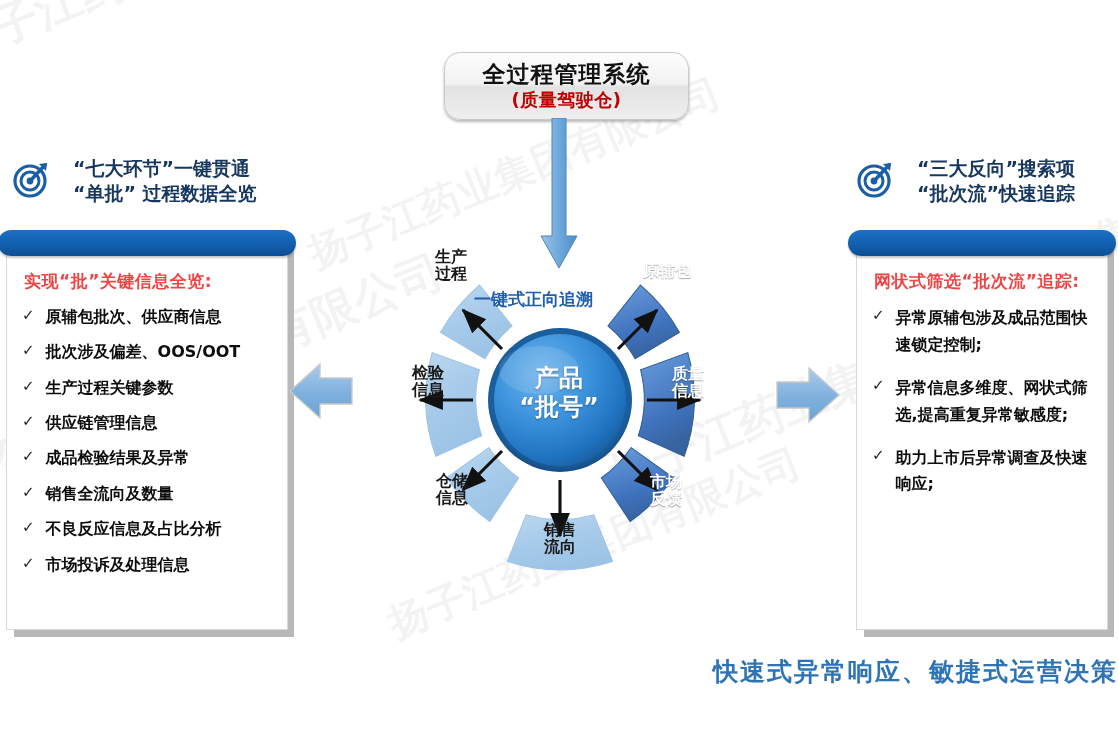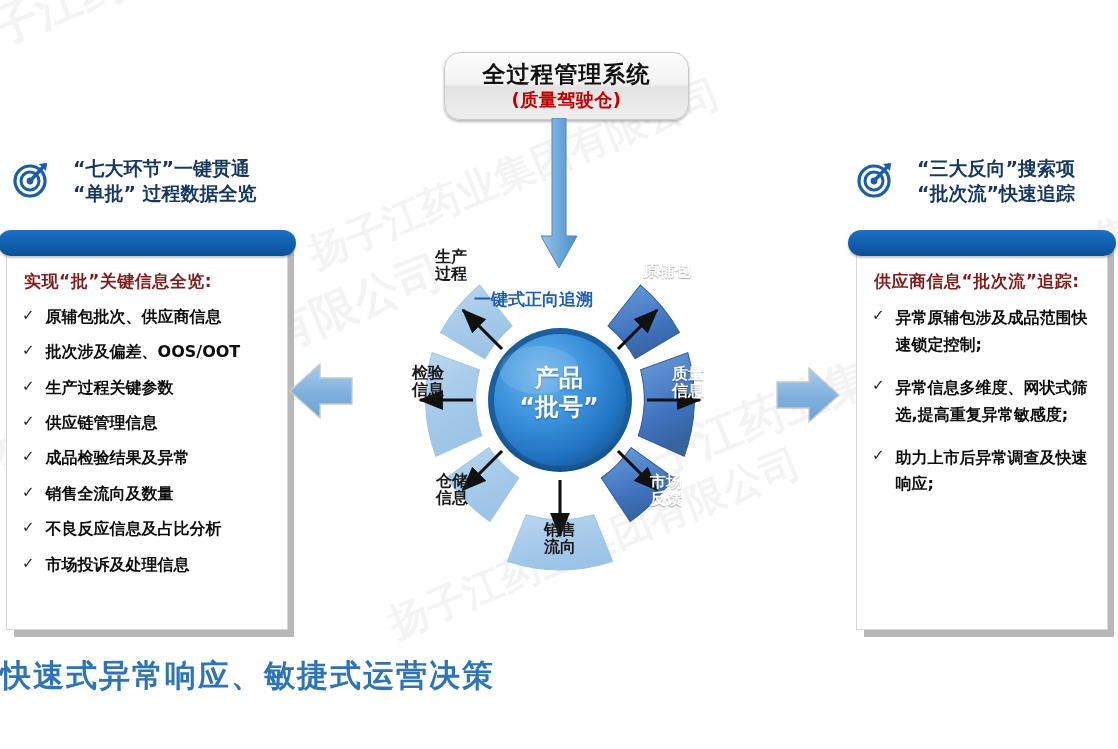--- a/index.html
+++ b/index.html
@@ -66,21 +66,21 @@
     box-shadow:7px 8px 0 -1px #b8b8b8;
   }
   .panel .topbar{
     position:absolute;left:-8px;top:-10px;width:calc(100% + 16px);height:26px;
     border-radius:13px;
     background:linear-gradient(180deg,#1f6fc4 0%,#1464b4 40%,#0d4f97 100%);
     box-shadow:0 2px 2px rgba(0,0,0,.22);
   }
   .panel .inner{position:absolute;left:0;top:0;right:0;bottom:0;padding:30px 12px 12px 16px;}
   .panel .heading{
-    font-size:17px;font-weight:700;color:#7f1d1d;letter-spacing:.5px;
+    font-size:17px;font-weight:700;color:#ef4444;letter-spacing:.5px;
     margin:0 0 12px 2px;white-space:nowrap;
   }
   .panel ul{list-style:none;margin:0;padding:0;}
   .panel li{
     display:flex;align-items:flex-start;gap:11px;
     font-size:16px;font-weight:700;color:#0d0d0d;
     margin-bottom:12px;line-height:1.46;
   }
   .panel li .chk{flex:0 0 auto;color:#222;font-size:15px;font-weight:400;line-height:1.46;}
   .panel li .txt{flex:1 1 auto;}
@@ -111,22 +111,22 @@
     text-shadow:0 1px 2px rgba(0,0,0,.35);
     pointer-events:none;
   }
   .trace-label{
     position:absolute;left:474px;top:288px;
     font-size:17px;font-weight:700;color:#1f5fae;white-space:nowrap;
   }
 
   
   .slogan{
-    position:absolute;left:0;right:0;top:655px;text-align:left;
-    font-size:31px;font-weight:700;color:#2e74b5;letter-spacing:2px;
+    position:absolute;left:0;right:0;top:655px;text-align:right;
+    font-size:25px;font-weight:700;color:#2e74b5;letter-spacing:2px;
   }
 </style>
 </head>
 <body>
 
 <div class="stage">
 
   <div class="wm" style="left:-60px;top:20px;font-size:46px;transform:rotate(-22deg);">扬子江药业集团有限公司</div>
   <div class="wm" style="left:300px;top:230px;font-size:40px;transform:rotate(-22deg);">扬子江药业集团有限公司</div>
   <div class="wm" style="left:-40px;top:430px;font-size:46px;transform:rotate(-22deg);">扬子江药业集团有限公司</div>
@@ -224,21 +224,21 @@
             <span class="txt">市场投诉及处理信息</span>
           </li>
       </ul>
     </div>
   </div>
 
   <div class="panel" id="panel-right">
     <div class="frame"></div>
     <div class="topbar"></div>
     <div class="inner">
-      <div class="heading">供应商信息“批次流”追踪:</div>
+      <div class="heading">网状式筛选“批次流”追踪:</div>
       <ul>
         <li>
             <span class="chk">✓</span>
             <span class="txt">异常原辅包涉及成品范围快速锁定控制;</span>
           </li>
         <li>
             <span class="chk">✓</span>
             <span class="txt">异常信息多维度、网状式筛选,提高重复异常敏感度;</span>
           </li>
         <li>

